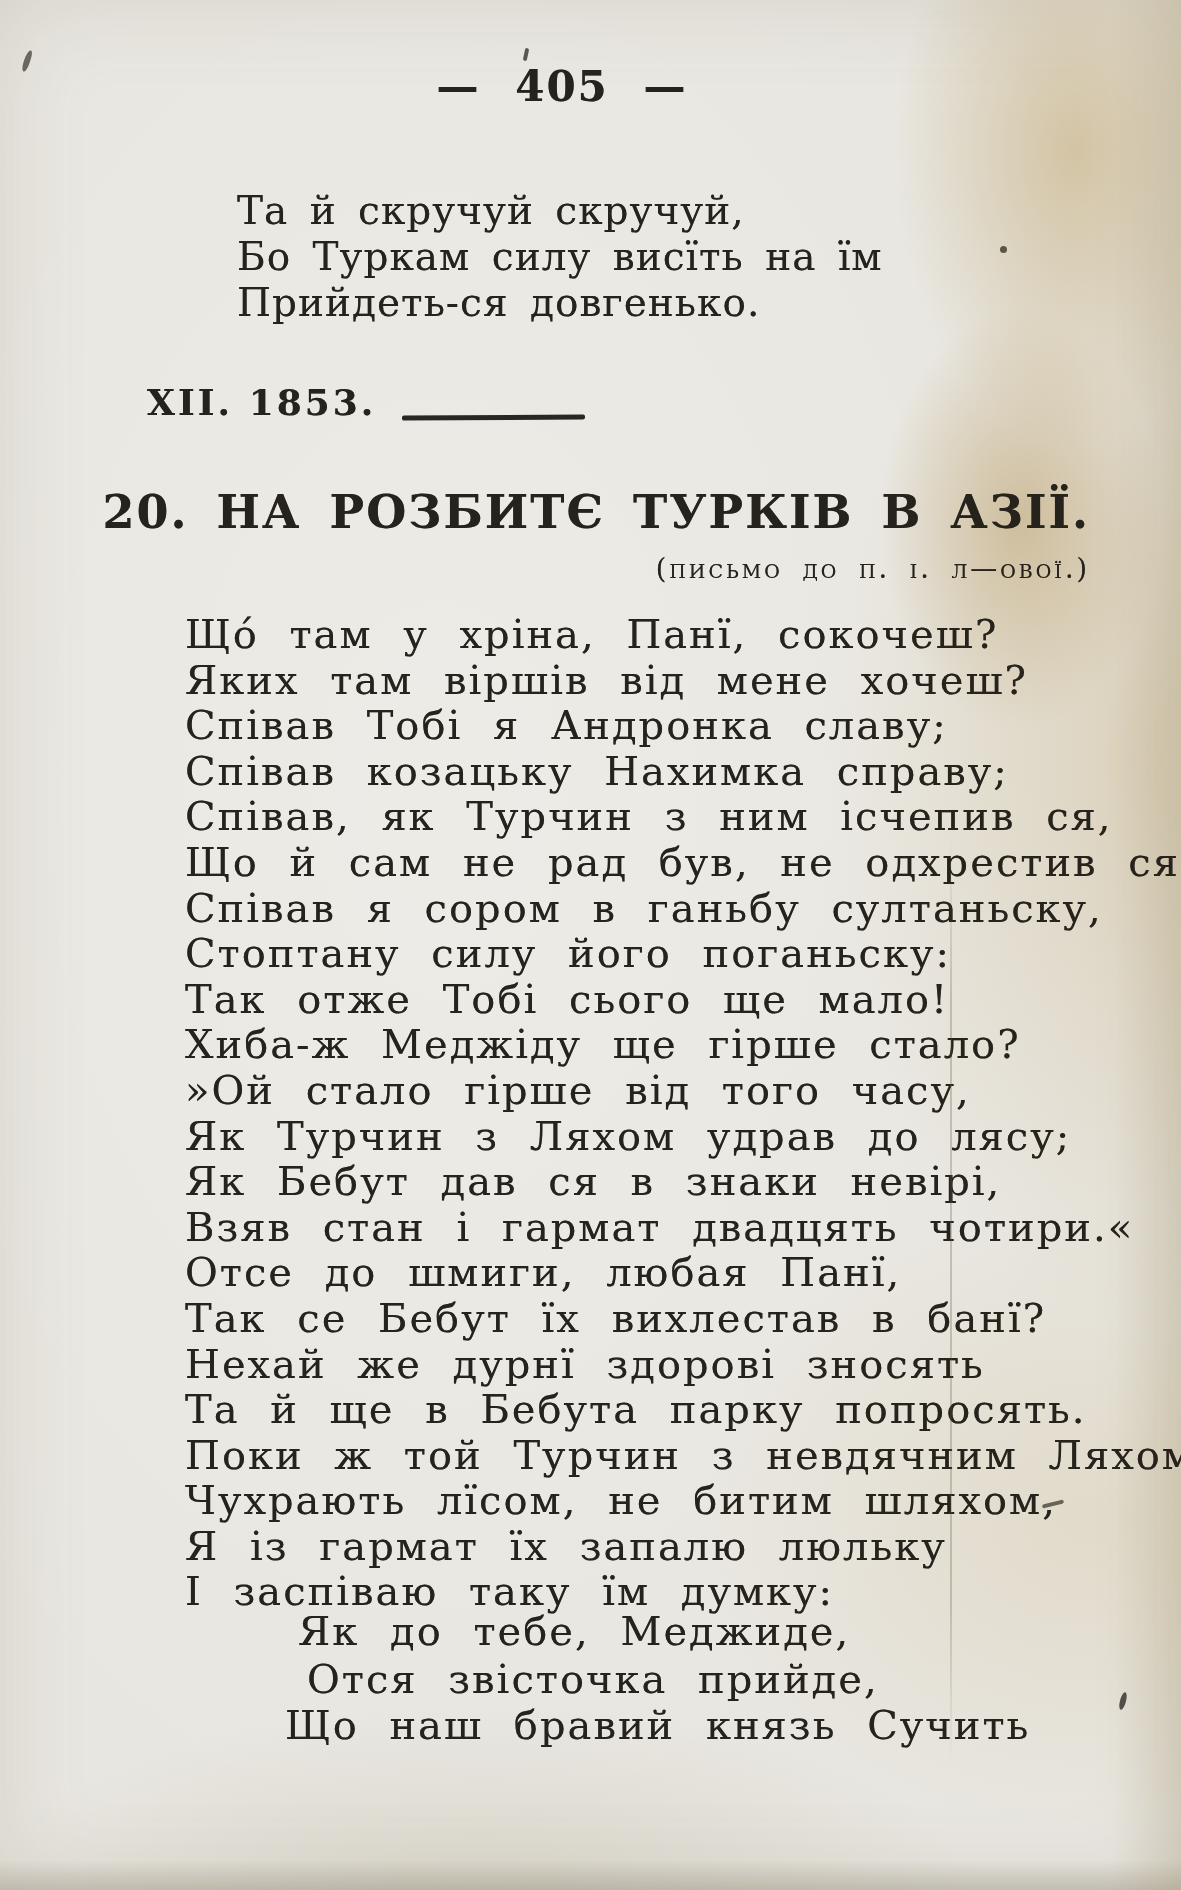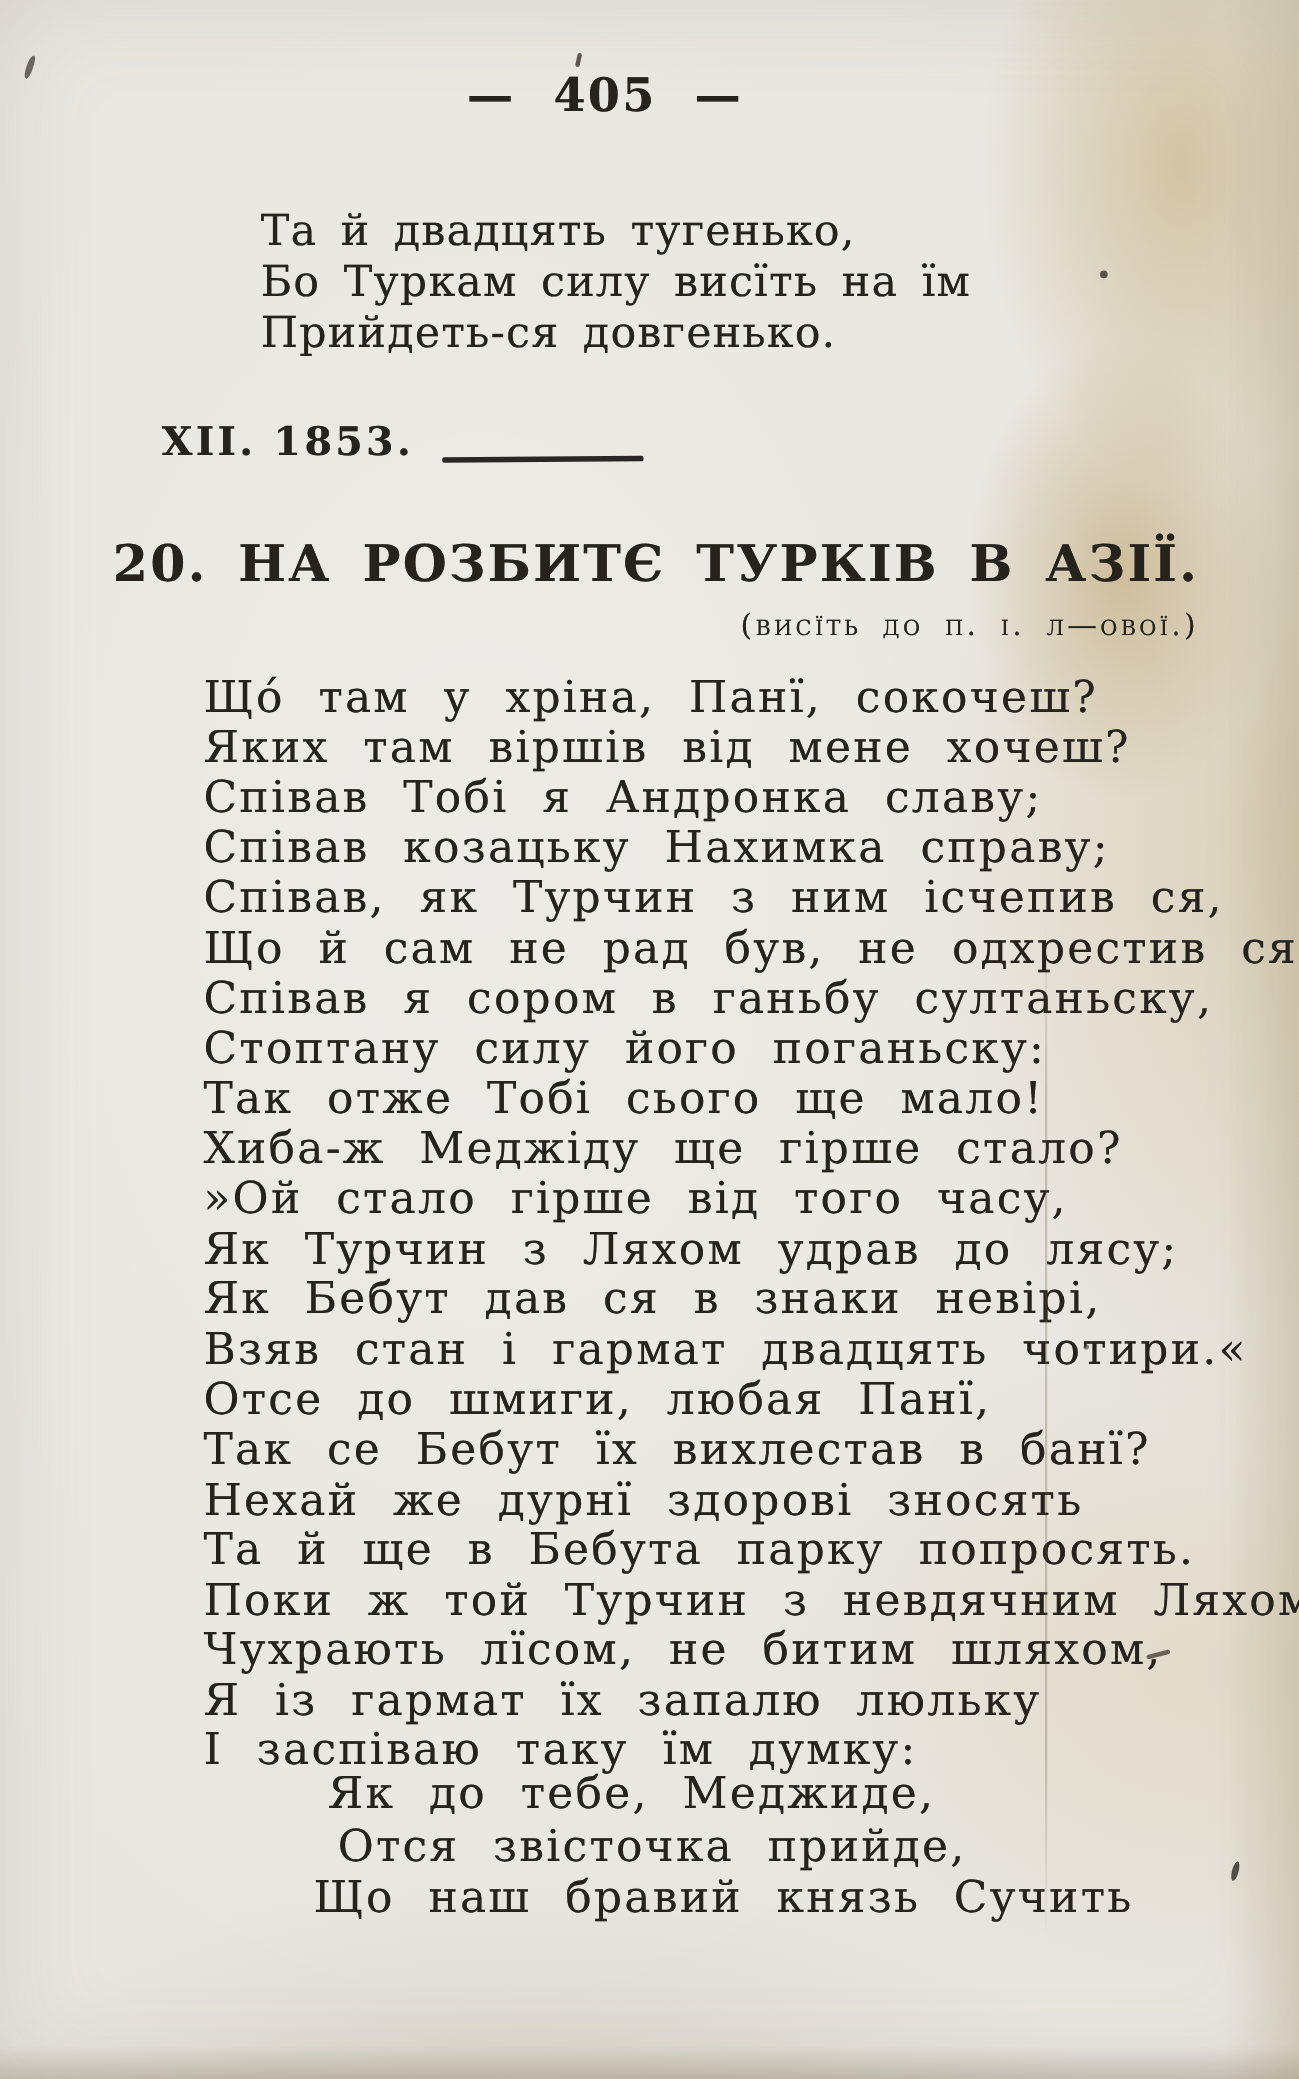--- a/index.html
+++ b/index.html
@@ -20,21 +20,21 @@
       linear-gradient(to left, rgba(160,140,95,.20), rgba(160,140,95,0) 70px),
       linear-gradient(to top, rgba(110,100,80,.25), rgba(110,100,80,0) 30px),
       var(--paper,#e8e6e0);
     box-shadow: inset 0 0 90px rgba(120,105,75,.16);
   }
   .ink{ text-shadow:0 0 .6px rgba(35,30,25,.55); }
   .abs{ position:absolute; white-space:nowrap;font-weight:bold; }
   .center-band{ position:absolute; left:30px; width:1060px; text-align:right; }
 
   .pageno{ top:62px; left:0; width:1100px; position:absolute; text-align:center;
-           font-size:42px; font-weight:bold; letter-spacing:2px; word-spacing:18px; }
+           font-size:42px; font-weight:bold; letter-spacing:2px; word-spacing:18px;padding-left:12px; }
 
   .stanza{ position:absolute; }
   .stanza .line{ white-space:nowrap; }
 
   .prev-stanza{ left:237px; top:188px; font-size:39px; line-height:46px;
                 letter-spacing:1px; word-spacing:8px; }
 
   .date-line{ left:147px; top:381px; font-size:36px; letter-spacing:3px; }
 
   .rule{ position:absolute; left:402px; top:415px; width:183px; height:5px;
@@ -67,31 +67,31 @@
   .spk-apos{ left:1120px; top:1692px; width:6px; height:18px; border-radius:50%; transform:rotate(15deg); background:#2e2a26;}
 </style>
 </head>
 <body>
 
 <div class="page">
 
   <div class="pageno ink">— 405 —</div>
 
   <section class="stanza prev-stanza ink">
-    <div class="line">Та й двадцять тугенько,</div>
+    <div class="line">Та й скручуй скручуй,</div>
     <div class="line">Бо Туркам силу висїть на їм</div>
     <div class="line">Прийдеть-ся довгенько.</div>
   </section>
 
   <div class="abs date-line ink">XII. 1853.</div>
 
   <div class="rule"></div>
 
   <h1 class="center-band poem-title ink">20. НА РОЗБИТЄ ТУРКІВ В АЗІЇ.</h1>
-  <div class="center-band poem-dedication ink">(висїть до п. і. л—ової.)</div>
+  <div class="center-band poem-dedication ink">(письмо до п. і. л—ової.)</div>
 
   <section class="stanza main-stanza ink">
     <div class="line">Щó там у хріна, Панї, сокочеш?</div>
     <div class="line">Яких там віршів від мене хочеш?</div>
     <div class="line">Співав Тобі я Андронка славу;</div>
     <div class="line">Співав козацьку Нахимка справу;</div>
     <div class="line">Співав, як Турчин з ним ісчепив ся,</div>
     <div class="line">Що й сам не рад був, не одхрестив ся;</div>
     <div class="line">Співав я сором в ганьбу султаньску,</div>
     <div class="line">Стоптану силу його поганьску:</div>

